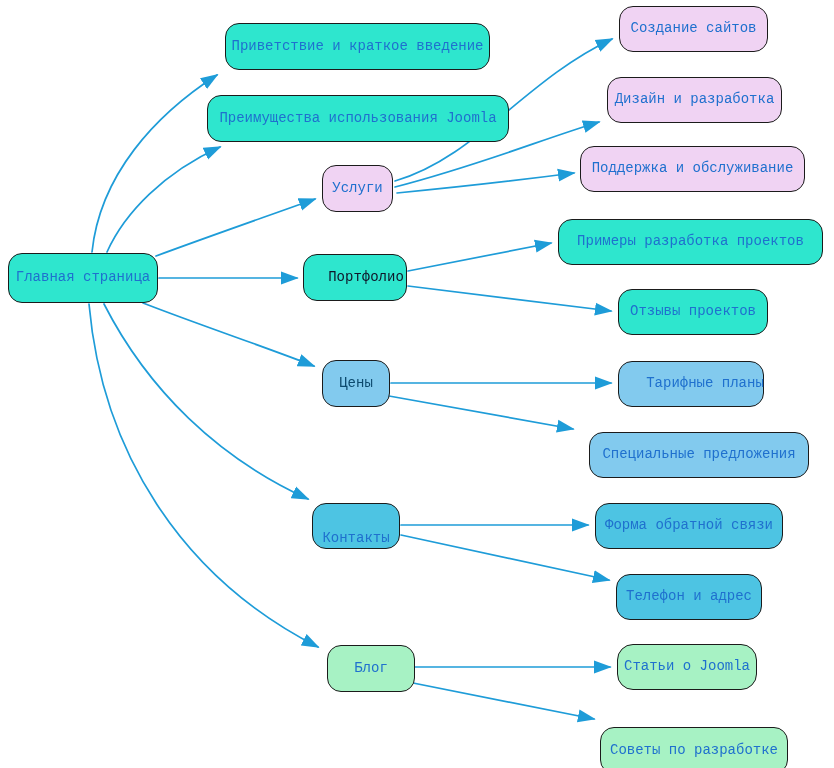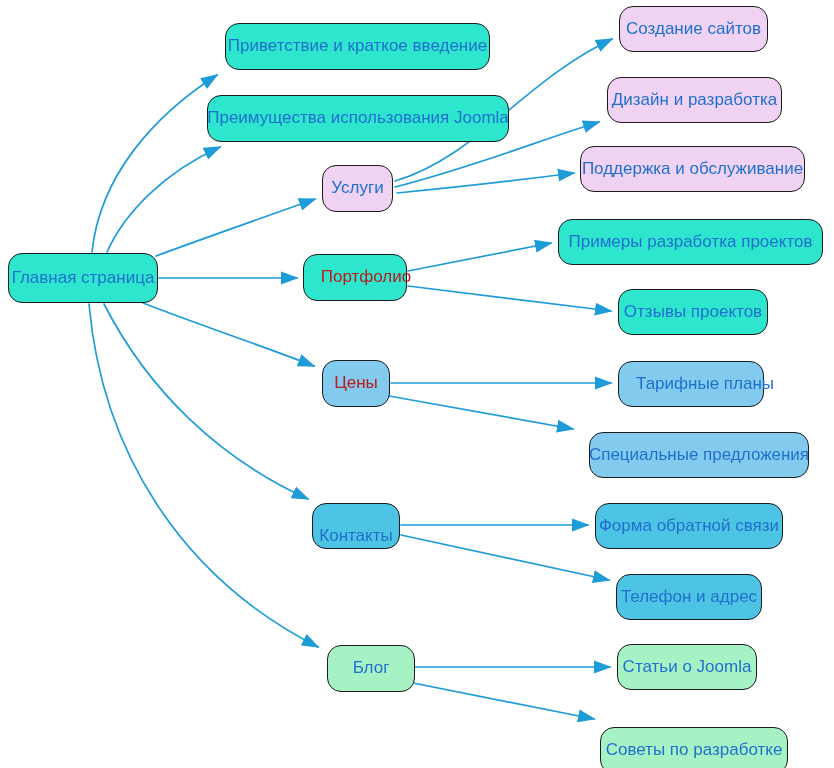--- a/index.html
+++ b/index.html
@@ -29,24 +29,25 @@
   }
   .node {
     position: absolute;
     box-sizing: border-box;
     border: 1.7px solid #1b1b1b;
     border-radius: 14px;
     display: flex;
     align-items: center;
     justify-content: center;
     text-align: center;
-    font-size: 17px;
+    font-size: 14px;
     line-height: 1.1;
     padding: 2px 8px;
     white-space: nowrap;
+    font-family: Liberation Mono, monospace;
   }
 </style>
 </head>
 <body>
 
 <div class="canvas">
   <svg class="edge-layer" width="834" height="768" viewBox="0 0 834 768" xmlns="http://www.w3.org/2000/svg">
     <defs>
       <marker id="arrowhead" viewBox="0 0 10 8" refX="9" refY="4" markerWidth="10.5" markerHeight="8.5" orient="auto">
         <path d="M 0 0.4 L 10 4 L 0 7.6 z" fill="#1e9cd8"></path>
@@ -89,49 +90,49 @@
       <div class="node" style="left: 619px; top: 6px; width: 149px; height: 46px; background: rgb(240, 211, 243); border-color: rgb(27, 27, 27);">
         <span style="color: rgb(31, 112, 206);">Создание сайтов</span>
       </div>
       <div class="node" style="left: 607px; top: 77px; width: 175px; height: 46px; background: rgb(240, 211, 243); border-color: rgb(27, 27, 27);">
         <span style="color: rgb(31, 112, 206);">Дизайн и разработка</span>
       </div>
       <div class="node" style="left: 580px; top: 146px; width: 225px; height: 46px; background: rgb(240, 211, 243); border-color: rgb(27, 27, 27);">
         <span style="color: rgb(31, 112, 206);">Поддержка и обслуживание</span>
       </div>
       <div class="node" style="left: 303px; top: 254px; width: 104px; height: 47px; background: rgb(46, 230, 206); border-color: rgb(27, 27, 27);">
-        <span style="color: #b91c1c; margin-left: 22px;">Портфолио</span>
+        <span style="color: #0f172a; margin-left: 22px;">Портфолио</span>
       </div>
       <div class="node" style="left: 558px; top: 219px; width: 265px; height: 46px; background: rgb(46, 230, 206); border-color: rgb(27, 27, 27);">
         <span style="color: rgb(31, 112, 206);">Примеры разработка проектов</span>
       </div>
       <div class="node" style="left: 618px; top: 289px; width: 150px; height: 46px; background: rgb(46, 230, 206); border-color: rgb(27, 27, 27);">
         <span style="color: rgb(31, 112, 206);">Отзывы проектов</span>
       </div>
       <div class="node" style="left: 322px; top: 360px; width: 68px; height: 47px; background: rgb(130, 202, 238); border-color: rgb(27, 27, 27);">
-        <span style="color: #b91c1c;">Цены</span>
+        <span style="color: #0c4a6e;">Цены</span>
       </div>
       <div class="node" style="left: 618px; top: 361px; width: 146px; height: 46px; background: rgb(130, 202, 238); border-color: rgb(27, 27, 27); padding-left: 36px;">
         <span style="color: rgb(31, 112, 206);">Тарифные планы</span>
       </div>
       <div class="node" style="left: 580px; top: 432px; width: 220px; height: 46px; background: rgb(130, 202, 238); border-color: rgb(27, 27, 27); margin-left: 9px;">
         <span style="color: rgb(31, 112, 206);">Специальные предложения</span>
       </div>
       <div class="node" style="left: 312px; top: 503px; width: 88px; height: 46px; background: rgb(77, 196, 227); border-color: rgb(27, 27, 27); align-items: flex-end;">
         <span style="color: rgb(31, 112, 206);">Контакты</span>
       </div>
       <div class="node" style="left: 595px; top: 503px; width: 188px; height: 46px; background: rgb(77, 196, 227); border-color: rgb(27, 27, 27);">
         <span style="color: rgb(31, 112, 206);">Форма обратной связи</span>
       </div>
       <div class="node" style="left: 616px; top: 574px; width: 146px; height: 46px; background: rgb(77, 196, 227); border-color: rgb(27, 27, 27);">
         <span style="color: rgb(31, 112, 206);">Телефон и адрес</span>
       </div>
       <div class="node" style="left: 327px; top: 645px; width: 88px; height: 47px; background: rgb(167, 242, 196); border-color: rgb(27, 27, 27);">
         <span style="color: rgb(31, 112, 206);">Блог</span>
       </div>
-      <div class="node" style="left: 617px; top: 644px; width: 140px; height: 46px; background: rgb(167, 242, 196); border-color: rgb(27, 27, 27);">
+      <div class="node" style="left: 617px; top: 644px; width: 140px; height: 46px; background: rgb(167, 242, 196); border-color: rgb(27, 27, 27); border-radius: 16px;">
         <span style="color: rgb(31, 112, 206);">Статьи о Joomla</span>
       </div>
       <div class="node" style="left: 600px; top: 715px; width: 188px; height: 47px; background: rgb(167, 242, 196); border-color: rgb(27, 27, 27); margin-top: 12px;">
         <span style="color: rgb(31, 112, 206);">Советы по разработке</span>
       </div>
     </div>
 </div>
 
 </body></html>

